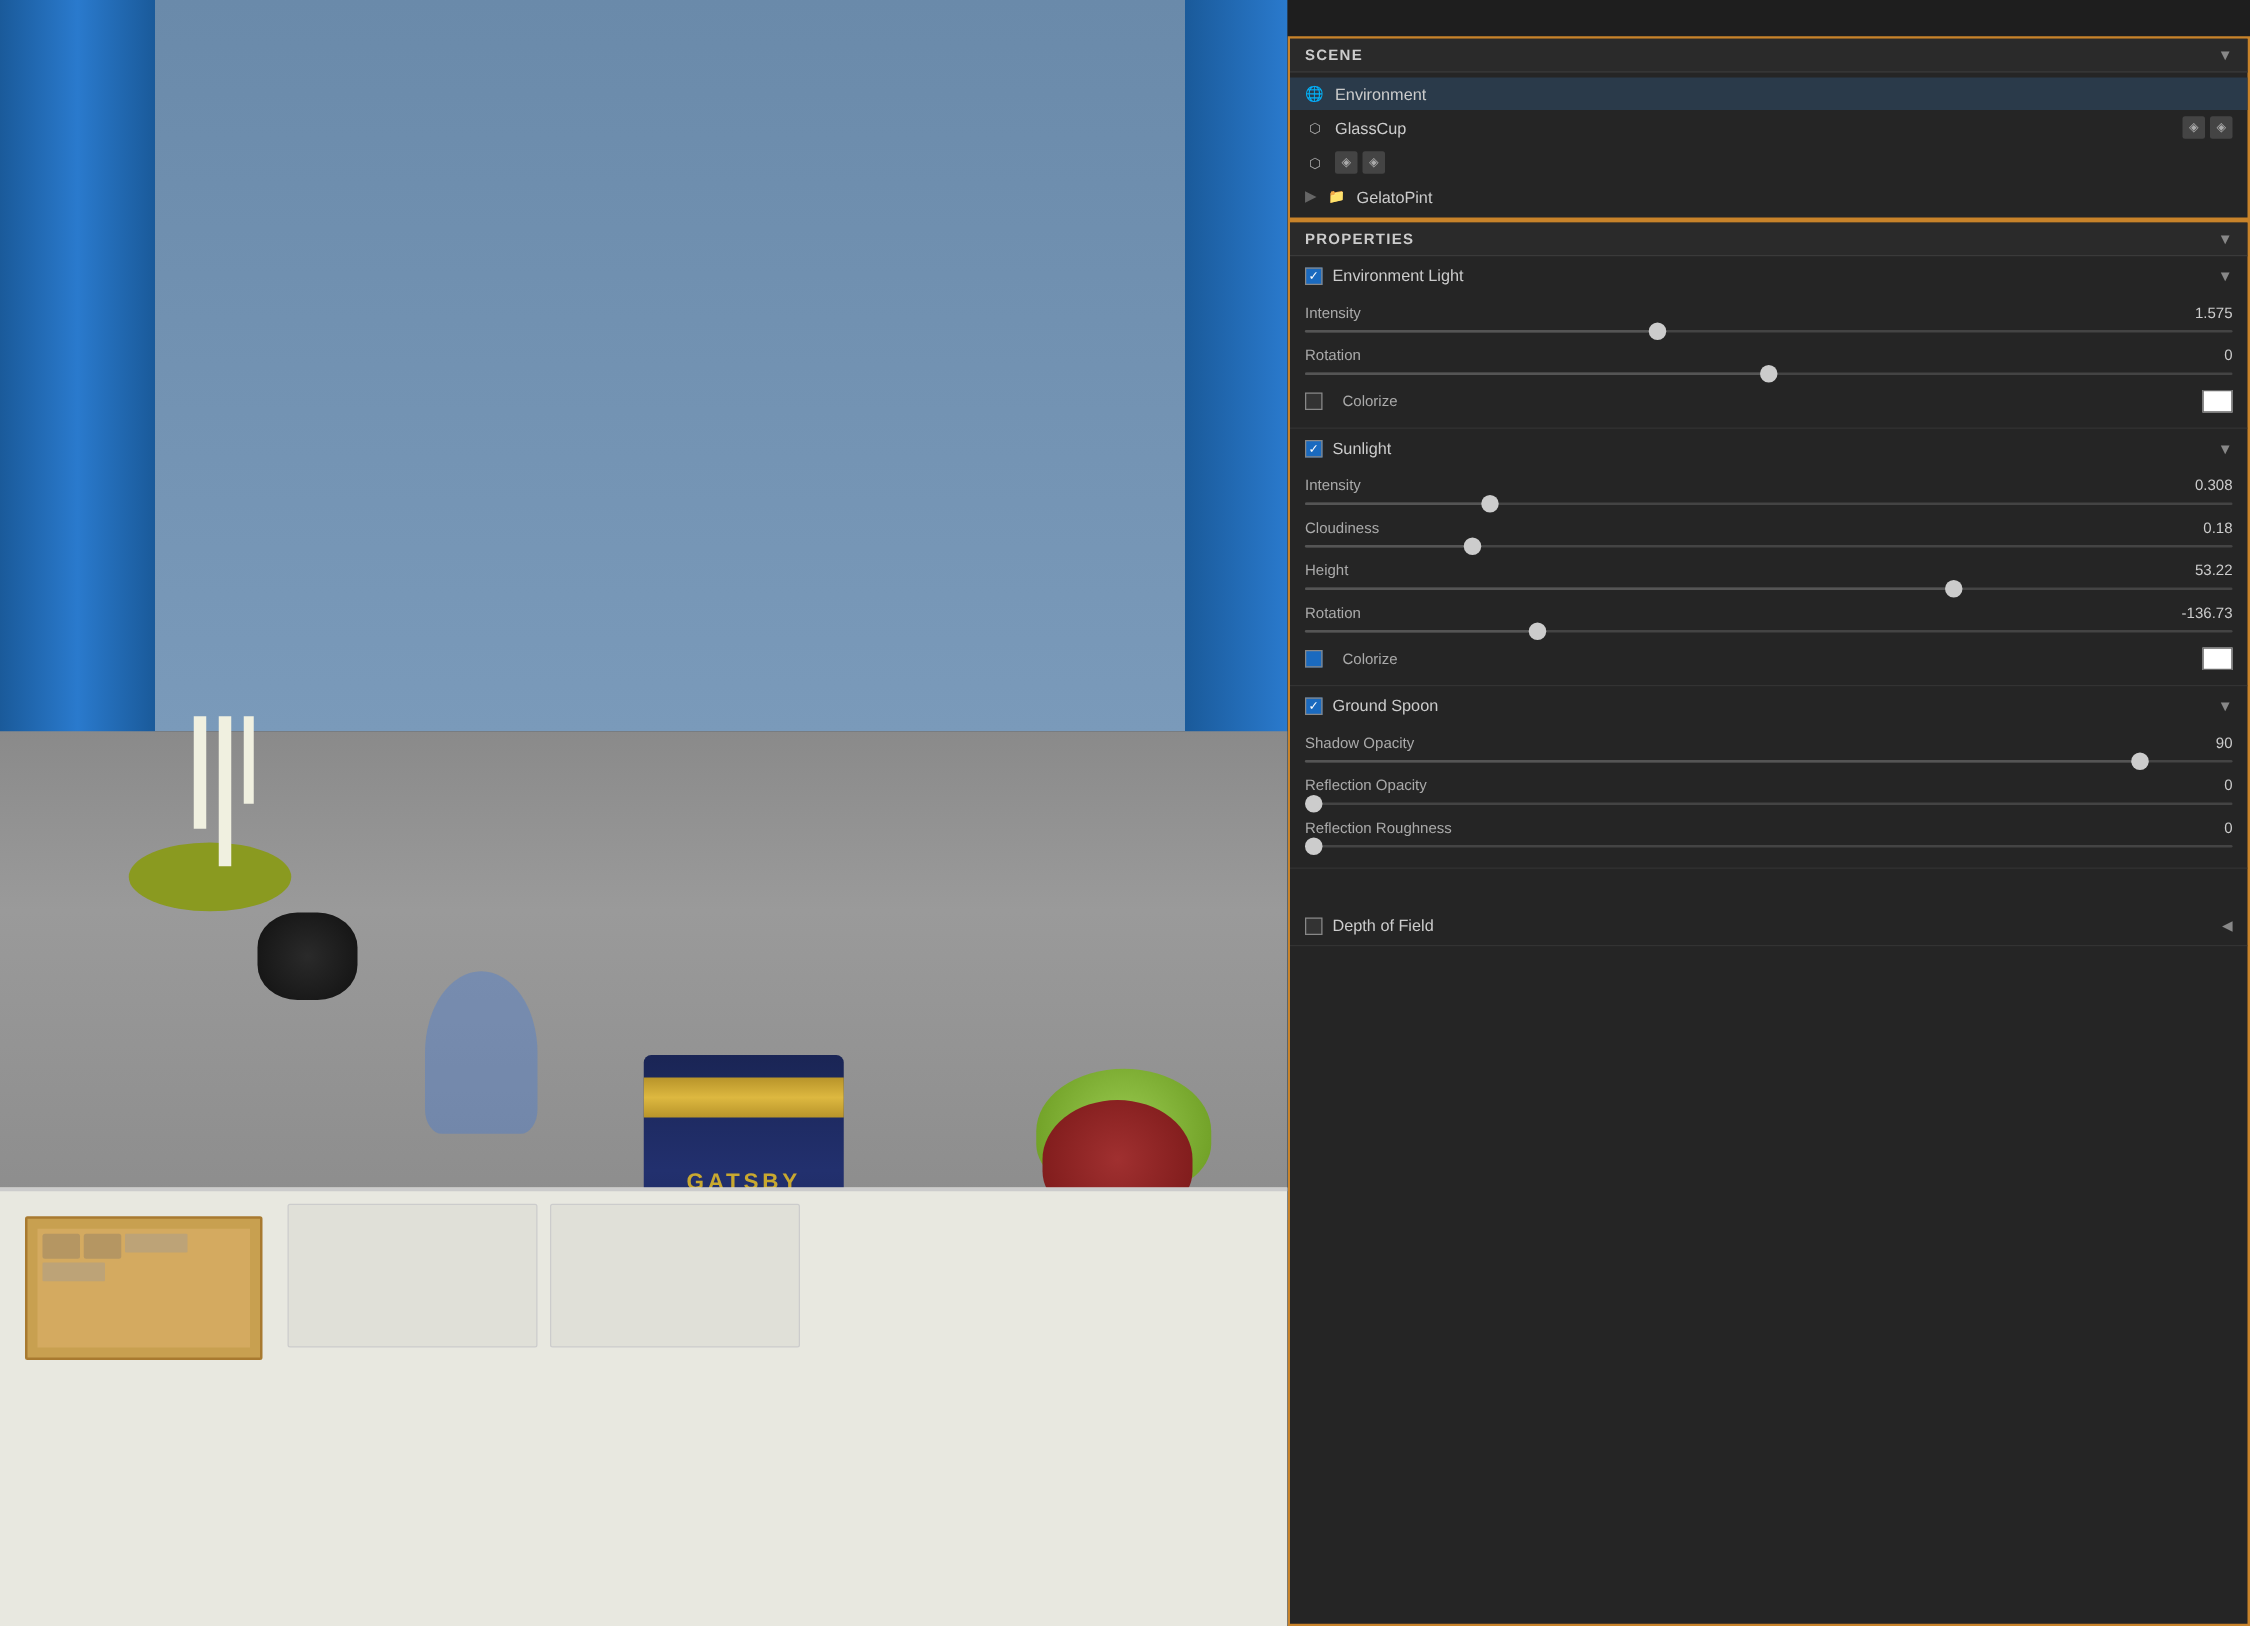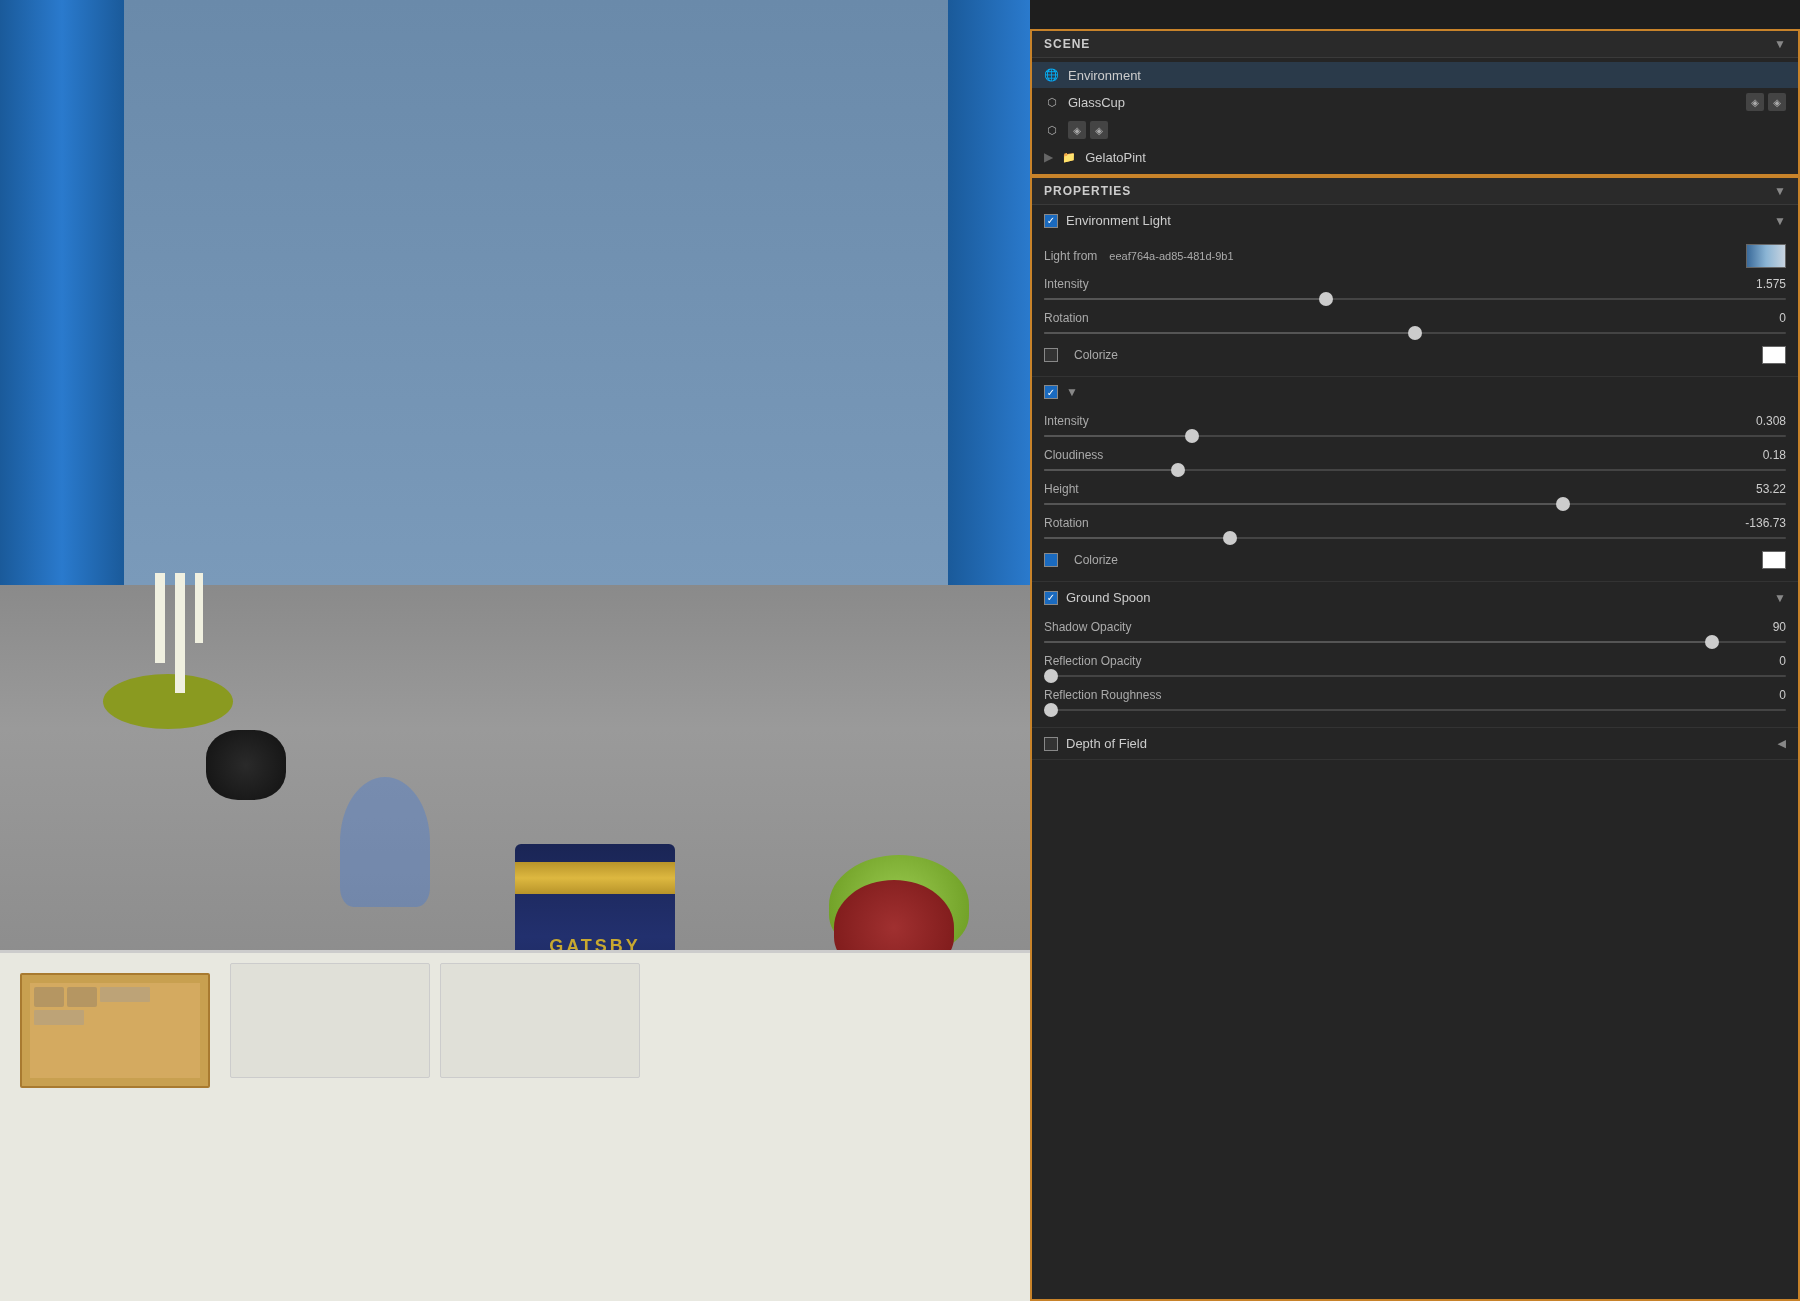--- a/index.html
+++ b/index.html
@@ -59,21 +59,21 @@
     .colorize-label { color: #aaaaaa; font-size: 12px; flex: 1; }
     .color-swatch { width: 24px; height: 18px; background: white; border: 1px solid #666; cursor: pointer; }
 
     .light-from-row { display: flex; align-items: center; padding: 4px 0 6px 0; gap: 8px; }
     .light-from-label { color: #aaaaaa; font-size: 12px; }
     .light-from-id { color: #aaaaaa; font-size: 11px; flex: 1; overflow: hidden; text-overflow: ellipsis; white-space: nowrap; }
     .light-thumbnail { width: 40px; height: 24px; background: linear-gradient(90deg, #3a6a9a, #8ab4d4, #c8d4e0); border: 1px solid #666; flex-shrink: 0; }
 
     .section-sunlight .section-checkbox { background: #1a6abf; }
 
-    .depth-section-header { display: flex; align-items: center; padding: 8px 12px; cursor: pointer; }
+    .depth-section-header { display: flex; align-items: center; padding: 8px 12px; cursor: pointer; margin-top: 30px; }
     .depth-checkbox { width: 14px; height: 14px; border: 1px solid #888; background: #333; margin-right: 8px; flex-shrink: 0; }
     .depth-label { color: #cccccc; font-size: 13px; flex: 1; font-weight: 500; }
     .depth-arrow { color: #888; font-size: 10px; }
 
     #props-panel::-webkit-scrollbar { width: 6px; }
     #props-panel::-webkit-scrollbar-track { background: #1e1e1e; }
     #props-panel::-webkit-scrollbar-thumb { background: #444; border-radius: 3px; }
   </style>
 </head>
 <body>
@@ -177,25 +177,20 @@
     </div>
 
     <div class="section">
       <div class="section-header">
         <div class="section-checkbox checked"></div>
         <span class="section-label">Environment Light</span>
         <span class="section-arrow">▼</span>
       </div>
       <div class="section-content">
 
-        <div class="light-from-row">
-          <span class="light-from-label">Light from</span>
-          <span class="light-from-id" style="color:#aaa; font-size:11px; flex:1; margin-left:4px; overflow:hidden; text-overflow:ellipsis; white-space:nowrap;">eeaf764a-ad85-481d-9b1</span>
-          <div class="light-thumbnail"></div>
-        </div>
 
         <div class="prop-row">
           <span class="prop-label">Intensity</span>
           <span class="prop-value">1.575</span>
         </div>
         <div class="slider-container">
           <div class="slider-track">
             <div class="slider-fill" style="width:38%;"></div>
             <div class="slider-thumb" style="left:calc(38% - 7px);"></div>
           </div>
@@ -217,20 +212,21 @@
           <span class="colorize-label" style="margin-left:8px;">Colorize</span>
           <div class="color-swatch"></div>
         </div>
 
       </div>
     </div>
 
     <div class="section section-sunlight">
       <div class="section-header">
         <div class="section-checkbox checked"></div>
+        <span class="section-label">Sunlight</span>
         <span class="section-arrow">▼</span>
       </div>
       <div class="section-content">
 
         <div class="prop-row">
           <span class="prop-label">Intensity</span>
           <span class="prop-value">0.308</span>
         </div>
         <div class="slider-container">
           <div class="slider-track">

